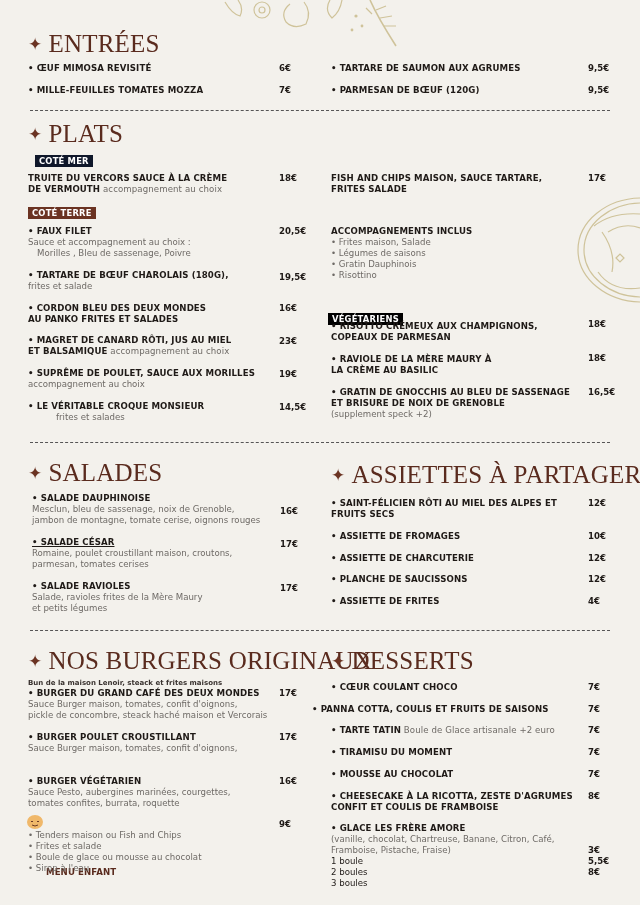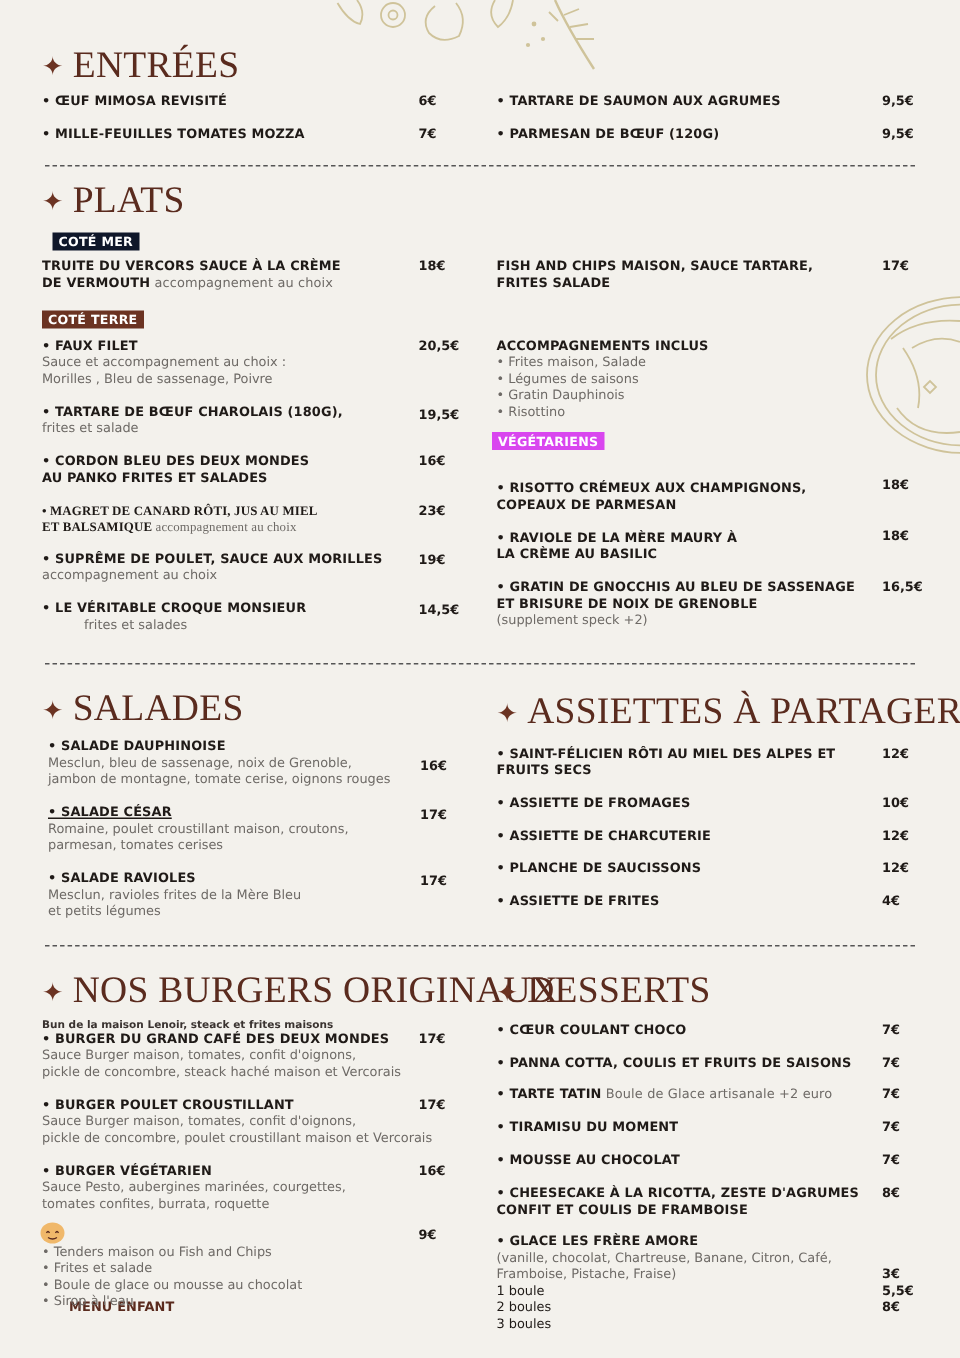--- a/index.html
+++ b/index.html
@@ -95,50 +95,50 @@
 
 <div class="item" style="left:331px;top:173px;">
   <span>FISH AND CHIPS MAISON, SAUCE TARTARE,</span><br>
   <span>FRITES SALADE</span>
 </div>
 <div class="price" style="left:588px;top:173px;">17€</div>
 
 <div class="tag" style="left:28px;top:207px;background:#6b3322;">COTÉ TERRE</div>
 
 <div class="item" style="left:28px;top:226px;">• FAUX FILET</div>
-<div class="sub" style="left:28px;top:237px;"><span>Sauce et accompagnement au choix :</span><br><span>Morilles , Bleu de sassenage, Poivre</span></div>
+<div class="sub" style="left:28px;top:237px;text-align:right;"><span>Sauce et accompagnement au choix :</span><br><span>Morilles , Bleu de sassenage, Poivre</span></div>
 <div class="price" style="left:279px;top:226px;">20,5€</div>
 
 <div class="item" style="left:28px;top:270px;">• TARTARE DE BŒUF CHAROLAIS (180G),</div>
 <div class="sub" style="left:28px;top:281px;">frites et salade</div>
 <div class="price" style="left:279px;top:272px;">19,5€</div>
 
 <div class="item" style="left:28px;top:303px;"><span>• CORDON BLEU DES DEUX MONDES</span><br><span>AU PANKO FRITES ET SALADES</span></div>
 <div class="price" style="left:279px;top:303px;">16€</div>
 
-<div class="item" style="left:28px;top:335px;font-family:Liberation Serif, serif;"><span>• MAGRET DE CANARD RÔTI, JUS AU MIEL</span><br><span>ET BALSAMIQUE</span><span class="desc"> accompagnement au choix</span></div>
+<div class="item" style="left:28px;top:335px;"><span>• MAGRET DE CANARD RÔTI, JUS AU MIEL</span><br><span>ET BALSAMIQUE</span><span class="desc"> accompagnement au choix</span></div>
 <div class="price" style="left:279px;top:336px;">23€</div>
 
 <div class="item" style="left:28px;top:368px;">• SUPRÊME DE POULET, SAUCE AUX MORILLES</div>
 <div class="sub" style="left:28px;top:379px;">accompagnement au choix</div>
 <div class="price" style="left:279px;top:369px;">19€</div>
 
 <div class="item" style="left:28px;top:401px;">• LE VÉRITABLE CROQUE MONSIEUR</div>
 <div class="sub" style="left:28px;top:412px;margin-left:28px;">frites et salades</div>
 <div class="price" style="left:279px;top:402px;">14,5€</div>
 
 <div class="item" style="left:331px;top:226px;">ACCOMPAGNEMENTS INCLUS</div>
 <div class="list" style="left:331px;top:237px;">
   <span>• Frites maison, Salade</span><br>
   <span>• Légumes de saisons</span><br>
   <span>• Gratin Dauphinois</span><br>
   <span>• Risottino</span>
 </div>
 
-<div class="tag" style="left:328px;top:288px;background:#d946ef;">VÉGÉTARIENS</div>
+<div class="tag" style="left:328px;top:313px;background:#000000;">VÉGÉTARIENS</div>
 <div class="item" style="left:331px;top:321px;"><span>• RISOTTO CRÉMEUX AUX CHAMPIGNONS,</span><br><span>COPEAUX DE PARMESAN</span></div>
 <div class="price" style="left:588px;top:319px;">18€</div>
 <div class="item" style="left:331px;top:354px;"><span>• RAVIOLE DE LA MÈRE MAURY À</span><br><span>LA CRÈME AU BASILIC</span></div>
 <div class="price" style="left:588px;top:353px;">18€</div>
 <div class="item" style="left:331px;top:387px;"><span>• GRATIN DE GNOCCHIS AU BLEU DE SASSENAGE</span><br><span>ET BRISURE DE NOIX DE GRENOBLE</span></div>
 <div class="sub" style="left:331px;top:409px;">(supplement speck +2)</div>
 <div class="price" style="left:588px;top:387px;">16,5€</div>
 
 <div class="divider" style="top:442px;"></div>
 
@@ -146,21 +146,21 @@
     <span class="star">✦</span>
     <span>SALADES</span>
   </div>
 <div class="item" style="left:32px;top:493px;">• SALADE DAUPHINOISE</div>
 <div class="sub" style="left:32px;top:504px;"><span>Mesclun, bleu de sassenage, noix de Grenoble,</span><br><span>jambon de montagne, tomate cerise, oignons rouges</span></div>
 <div class="price" style="left:280px;top:506px;">16€</div>
 <div class="item" style="left:32px;top:537px;text-decoration:underline;">• SALADE CÉSAR</div>
 <div class="sub" style="left:32px;top:548px;"><span>Romaine, poulet croustillant maison, croutons,</span><br><span>parmesan, tomates cerises</span></div>
 <div class="price" style="left:280px;top:539px;">17€</div>
 <div class="item" style="left:32px;top:581px;">• SALADE RAVIOLES</div>
-<div class="sub" style="left:32px;top:592px;"><span>Mesclun, ravioles frites de la Mère Bleu</span><br><span>et petits légumes</span></div>
+<div class="sub" style="left:32px;top:592px;"><span>Salade, ravioles frites de la Mère Maury</span><br><span>et petits légumes</span></div>
 <div class="price" style="left:280px;top:583px;">17€</div>
 
 <div class="h" style="left:331px;top:461px;">
     <span class="star">✦</span>
     <span>ASSIETTES À PARTAGER</span>
   </div>
 <div class="item" style="left:331px;top:498px;"><span>• SAINT-FÉLICIEN RÔTI AU MIEL DES ALPES ET</span><br><span>FRUITS SECS</span></div>
 <div class="price" style="left:588px;top:498px;">12€</div>
 <div class="item" style="left:331px;top:531px;">• ASSIETTE DE FROMAGES</div>
 <div class="price" style="left:588px;top:531px;">10€</div>
@@ -175,21 +175,21 @@
 
 <div class="h" style="left:28px;top:647px;">
     <span class="star">✦</span>
     <span>NOS BURGERS ORIGINAUX</span>
   </div>
 <div class="note" style="left:28px;top:679px;">Bun de la maison Lenoir, steack et frites maisons</div>
 <div class="item" style="left:28px;top:688px;">• BURGER DU GRAND CAFÉ DES DEUX MONDES</div>
 <div class="sub" style="left:28px;top:699px;"><span>Sauce Burger maison, tomates, confit d'oignons,</span><br><span>pickle de concombre, steack haché maison et Vercorais</span></div>
 <div class="price" style="left:279px;top:688px;">17€</div>
 <div class="item" style="left:28px;top:732px;">• BURGER POULET CROUSTILLANT</div>
-<div class="sub" style="left:28px;top:743px;"><span>Sauce Burger maison, tomates, confit d'oignons,</span><br><span>pickle de concombre, poulet croustillant maison et Vercorais</span></div>
+<div class="sub" style="left:28px;top:743px;"><span>Sauce Burger maison, tomates, confit d'oignons,</span><br></div>
 <div class="price" style="left:279px;top:732px;">17€</div>
 <div class="item" style="left:28px;top:776px;">• BURGER VÉGÉTARIEN</div>
 <div class="sub" style="left:28px;top:787px;"><span>Sauce Pesto, aubergines marinées, courgettes,</span><br><span>tomates confites, burrata, roquette</span></div>
 <div class="price" style="left:279px;top:776px;">16€</div>
 
 <div class="abs" style="left:27px;top:815px;width:16px;height:14px;border-radius:50%;background:#f0b86a;">
   <svg width="16" height="14" viewBox="0 0 16 14">
       <path d="M4 6 Q5 4 6 6 M10 6 Q11 4 12 6 M5 9 Q8 11 11 9" stroke="#5a2b1e" stroke-width="0.9" fill="none"></path>
     </svg>
 </div>
@@ -201,21 +201,21 @@
   <span>• Boule de glace ou mousse au chocolat</span><br>
   <span>• Sirop à l'eau</span>
 </div>
 
 <div class="h" style="left:331px;top:647px;">
     <span class="star">✦</span>
     <span>DESSERTS</span>
   </div>
 <div class="item" style="left:331px;top:682px;">• CŒUR COULANT CHOCO</div>
 <div class="price" style="left:588px;top:682px;">7€</div>
-<div class="item" style="left:331px;top:704px;">• PANNA COTTA, COULIS ET FRUITS DE SAISONS</div>
+<div class="item" style="left:312px;top:704px;">• PANNA COTTA, COULIS ET FRUITS DE SAISONS</div>
 <div class="price" style="left:588px;top:704px;">7€</div>
 <div class="item" style="left:331px;top:725px;"><span>• TARTE TATIN</span><span class="desc"> Boule de Glace artisanale +2 euro</span></div>
 <div class="price" style="left:588px;top:725px;">7€</div>
 <div class="item" style="left:331px;top:747px;">• TIRAMISU DU MOMENT</div>
 <div class="price" style="left:588px;top:747px;">7€</div>
 <div class="item" style="left:331px;top:769px;">• MOUSSE AU CHOCOLAT</div>
 <div class="price" style="left:588px;top:769px;">7€</div>
 <div class="item" style="left:331px;top:791px;"><span>• CHEESECAKE À LA RICOTTA, ZESTE D'AGRUMES</span><br><span>CONFIT ET COULIS DE FRAMBOISE</span></div>
 <div class="price" style="left:588px;top:791px;">8€</div>
 

